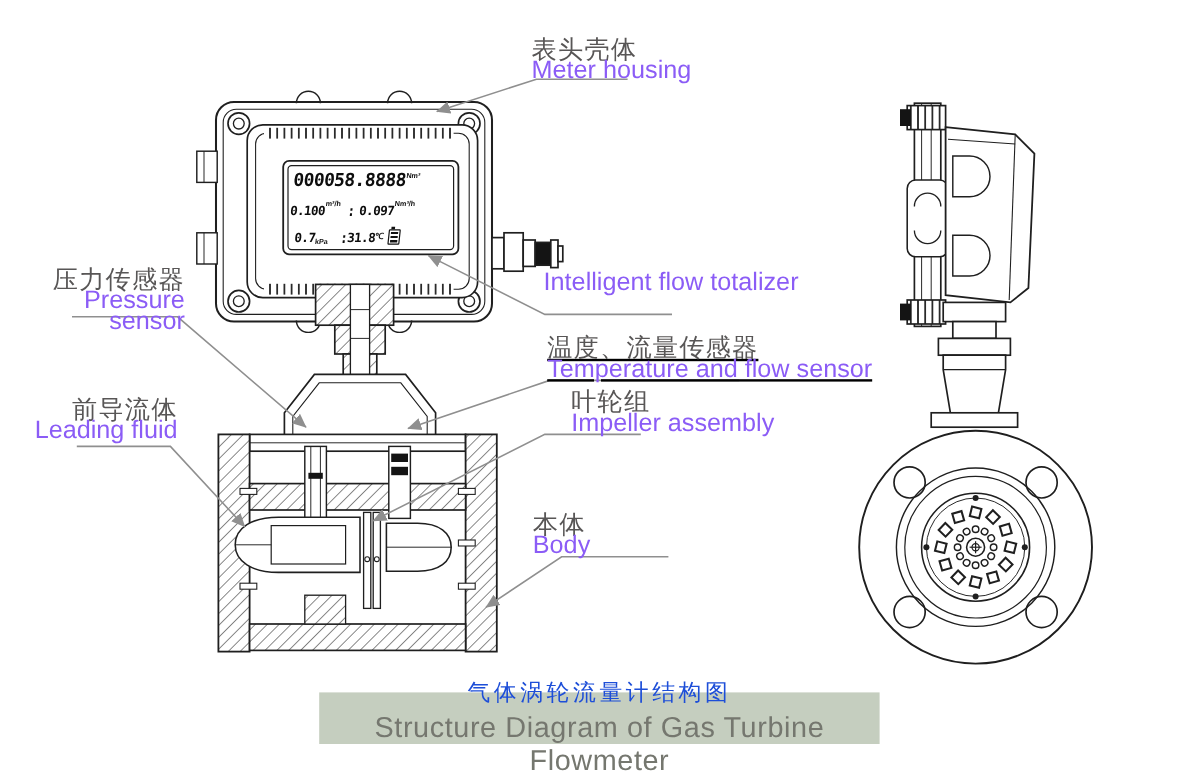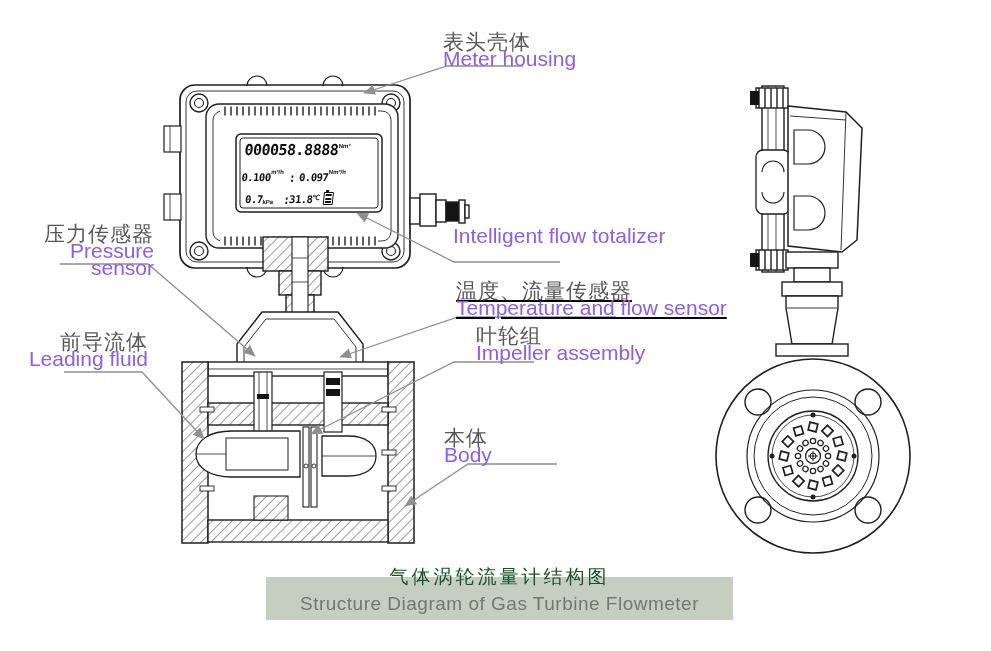--- a/index.html
+++ b/index.html
@@ -30,22 +30,22 @@
   .lcd .sep2{display:inline-block;transform:scaleY(1.2);margin:0 0 0 10px;}
   .lcd .degc{font-family:"Liberation Sans",sans-serif;font-size:7px;font-weight:bold;vertical-align:3px;}
   .batt{display:inline-block;width:8px;height:11px;border:1.4px solid #111;border-radius:1px;
         position:relative;vertical-align:-2px;margin-left:4px;}
   .batt::before{content:"";position:absolute;left:1.5px;top:-3.4px;width:3px;height:2px;background:#111;}
   .batt::after{content:"";position:absolute;left:0.8px;top:1px;right:0.8px;bottom:1px;
         background:repeating-linear-gradient(to bottom,#111 0 2px,rgba(0,0,0,0) 2px 3.6px);}
 
   
   .title-block{position:absolute;left:266px;top:577px;width:467px;height:43px;text-align:center;}
-  .title-zh{display:block;margin-top:-13px;font-size:19px;letter-spacing:3px;color:#14532d;}
-  .title-en{display:block;margin-top:3px;font-size:19px;letter-spacing:0.5px;color:#75776f;}
+  .title-zh{display:block;margin-top:-13px;font-size:19px;letter-spacing:3px;color:#1d4ed8;}
+  .title-en{display:block;margin-top:3px;font-size:24px;letter-spacing:0.5px;color:#75776f;}
 </style>
 </head>
 <body>
 
 <div class="stage">
 
   <svg class="draw" width="991" height="651" viewBox="0 0 991 651">
     <defs>
       <pattern id="hatch" width="7" height="7" patternUnits="userSpaceOnUse" patternTransform="rotate(45)">
         <rect width="7" height="7" fill="#ffffff"></rect>

